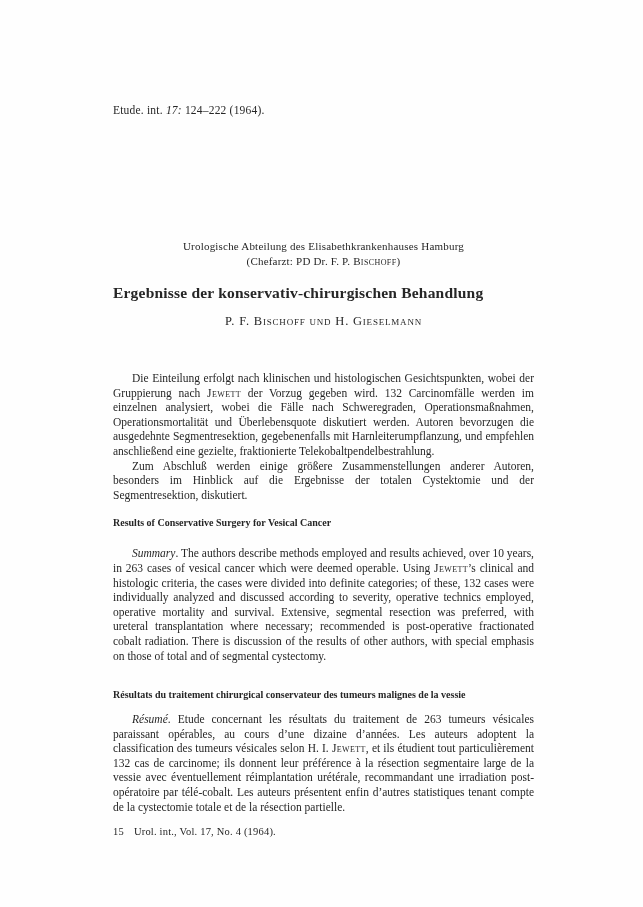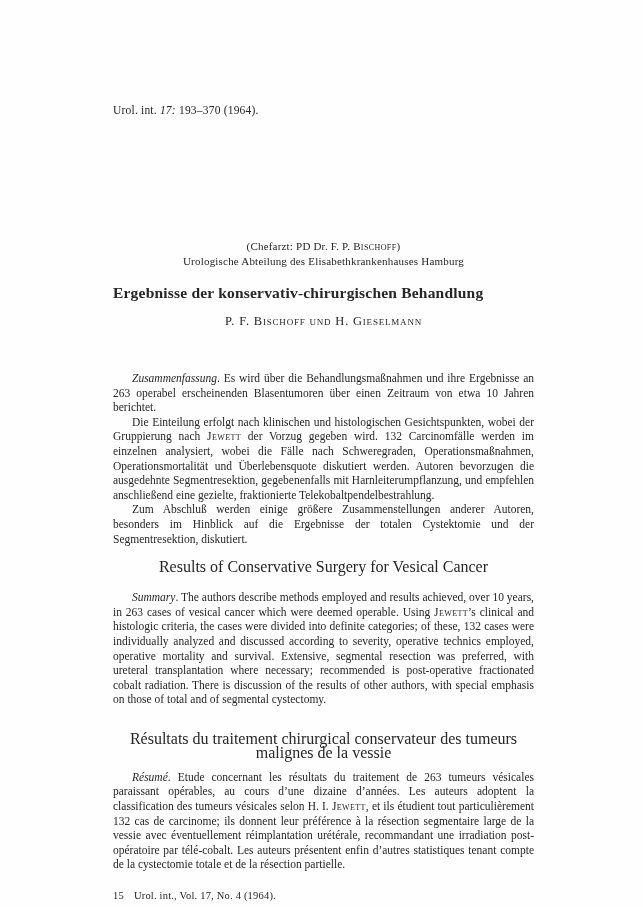--- a/index.html
+++ b/index.html
@@ -59,57 +59,56 @@
   .body-p {
     margin: 0;
     text-indent: 19px;
   }
   .label { font-style: italic; }
   .sc {
     font-variant: small-caps;
     letter-spacing: 0.4px;
   }
   .section-heading {
-    text-align: center;
-    font-weight: normal;
-    font-size: 16px;
+    text-align: left;
+    font-weight: bold;
+    font-size: 10px;
     line-height: 14px;
   }
   .heading-en { margin-top: 14px; }
   .heading-fr { margin-top: 25px; }
   .abstract-en { margin-top: 16px; }
   .abstract-fr { margin-top: 10px; }
   .footer {
-    margin-top: 18px;
+    margin-top: 12px;
     font-size: 10.5px;
     letter-spacing: 0.2px;
   }
   .footer .pgnum { margin-right: 10px; }
 </style>
 </head>
 <body>
 
 <div class="page">
   <div class="column">
 
-    <div class="journal-ref"><span>Urol. int. </span><span class="vol">17:</span><span> 193–370 (1964).</span></div>
+    <div class="journal-ref"><span>Etude. int. </span><span class="vol">17:</span><span> 124–222 (1964).</span></div>
 
     <div class="institution">
+      <div>Urologische Abteilung des Elisabethkrankenhauses Hamburg</div>
       <div><span>(Chefarzt: PD Dr. F. P. </span><span class="sc">Bischoff</span><span>)</span></div>
-      <div>Urologische Abteilung des Elisabethkrankenhauses Hamburg</div>
     </div>
 
     <h1 class="title">
       <div>Ergebnisse der konservativ-chirurgischen Behandlung</div>
     </h1>
 
     <div class="authors">P. F. Bischoff und H. Gieselmann</div>
 
     <div class="abstract abstract-de">
-      <p class="body-p"><i class="label">Zusammenfassung</i><span>. Es wird über die Behandlungsmaßnahmen und ihre Ergebnisse an 263 operabel erscheinenden Blasentumoren über einen Zeitraum von etwa 10 Jahren berichtet.</span></p>
       <p class="body-p"><span>Die Einteilung erfolgt nach klinischen und histologischen Gesichtspunkten, wobei der Gruppierung nach </span><span class="sc">Jewett</span><span> der Vorzug gegeben wird. 132 Carcinomfälle werden im einzelnen analysiert, wobei die Fälle nach Schweregraden, Operationsmaßnahmen, Operationsmortalität und Überlebensquote diskutiert werden. Autoren bevorzugen die ausgedehnte Segmentresektion, gegebenenfalls mit Harnleiterumpflanzung, und empfehlen anschließend eine gezielte, fraktionierte Telekobaltpendelbestrahlung.</span></p>
       <p class="body-p">Zum Abschluß werden einige größere Zusammenstellungen anderer Autoren, besonders im Hinblick auf die Ergebnisse der totalen Cystektomie und der Segmentresektion, diskutiert.</p>
     </div>
 
     <div class="section-heading heading-en">Results of Conservative Surgery for Vesical Cancer</div>
 
     <div class="abstract abstract-en">
       <p class="body-p"><i class="label">Summary</i><span>. The authors describe methods employed and results achieved, over 10 years, in 263 cases of vesical cancer which were deemed operable. Using </span><span class="sc">Jewett</span><span>’s clinical and histologic criteria, the cases were divided into definite categories; of these, 132 cases were individually analyzed and discussed according to severity, operative technics employed, operative mortality and survival. Extensive, segmental resection was preferred, with ureteral transplantation where necessary; recommended is post-operative fractionated cobalt radiation. There is discussion of the results of other authors, with special emphasis on those of total and of segmental cystectomy.</span></p>
     </div>
 

